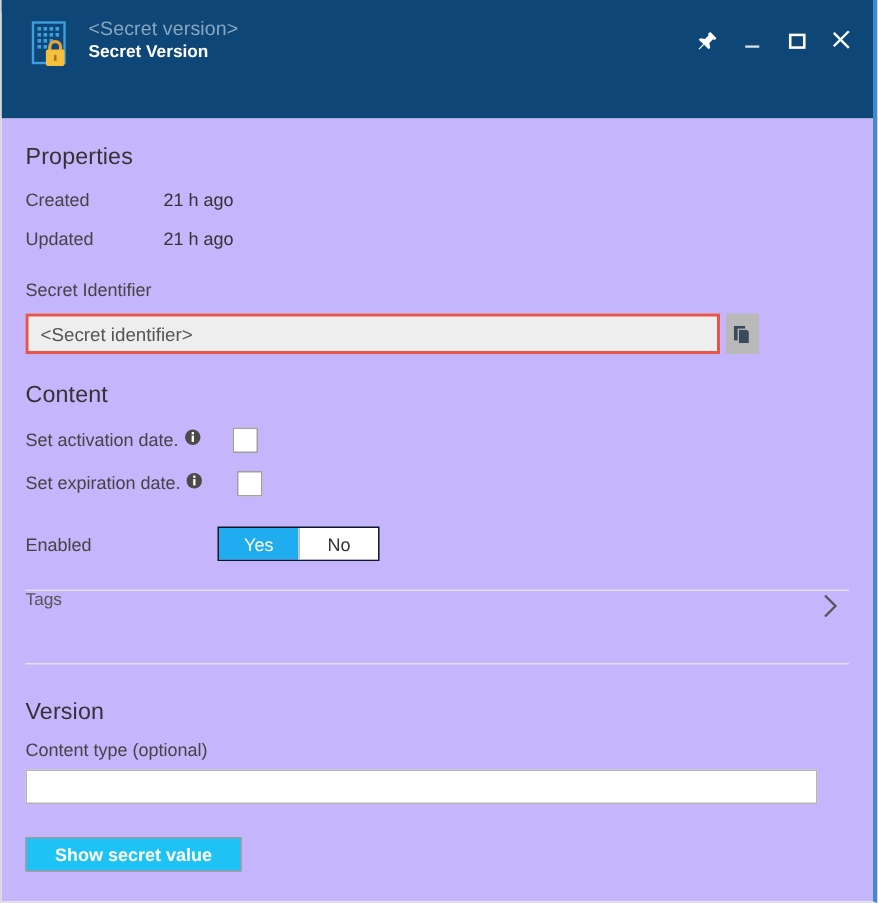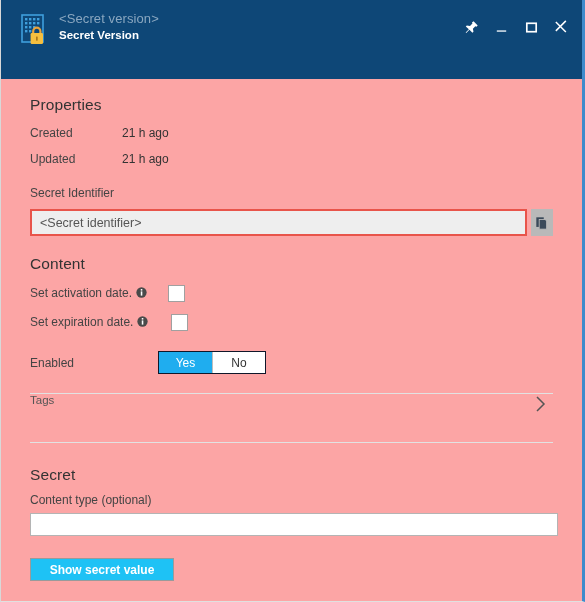--- a/index.html
+++ b/index.html
@@ -73,43 +73,43 @@
   }
   .cmd {
     display: flex; align-items: center; gap: 6px;
     margin-right: 22px; cursor: pointer;
     color: #bdcbd8; font-size: 13px;
   }
   .cmd svg { display: block; }
   
   #body {
     position: absolute; top: 79px; left: 0; right: 0; bottom: 0;
-    background: #fca5a5;
-    padding: 0 29px;
+    background: #c4b5fd;
+    padding: 0 16px;
   }
   .sect-h {
     font-size: 15.5px; color: #333333; font-weight: normal;
     letter-spacing: .1px;
   }
   #h-properties { margin-top: 17px; }
   .prop-row {
     display: flex; align-items: baseline;
     margin-top: 12px; font-size: 12px; color: #444444;
   }
   .prop-key { width: 92px; }
   .prop-val { color: #333333; }
   #lbl-secret-id {
     margin-top: 20px; font-size: 12px; color: #444444;
   }
   
   #id-row {
     display: flex; align-items: stretch; margin-top: 9px;
   }
   #secret-id-field {
-    width: 503px; height: 27px;
+    width: 463px; height: 27px;
     background: #eeeeee;
     border: 2px solid #e8544a;
     display: flex; align-items: center;
     padding-left: 8px;
     font-size: 12.5px; color: #555555;
     cursor: text;
   }
   #copy-btn {
     width: 22px; height: 27px; margin-left: 4px;
     background: #b9b9b9;
@@ -319,21 +319,21 @@
         <div id="tags-label">Tags</div>
       </div>
       <div id="tags-chev">
         <svg width="13" height="20" viewBox="0 0 13 20">
           <path d="M3 3l7 7-7 7" fill="none" stroke="#555555" stroke-width="1.5"></path>
         </svg>
       </div>
     </div>
     <div class="hr" id="tags-hr-bottom"></div>
 
-    <div class="sect-h" id="h-secret">Secret</div>
+    <div class="sect-h" id="h-secret">Version</div>
 
     <div id="lbl-content-type">Content type (optional)</div>
 
     <input id="content-type-input" type="text" placeholder="" style="">
 
     <div id="show-secret-btn">Show secret value</div>
 
   </div>
 </div>
 

